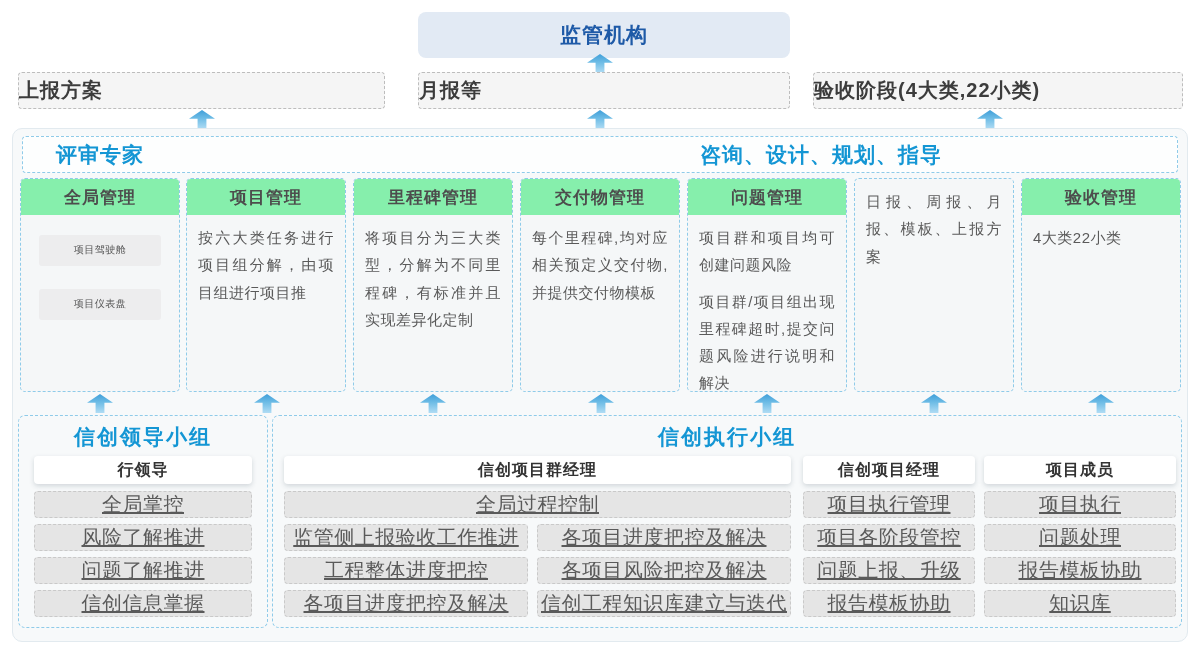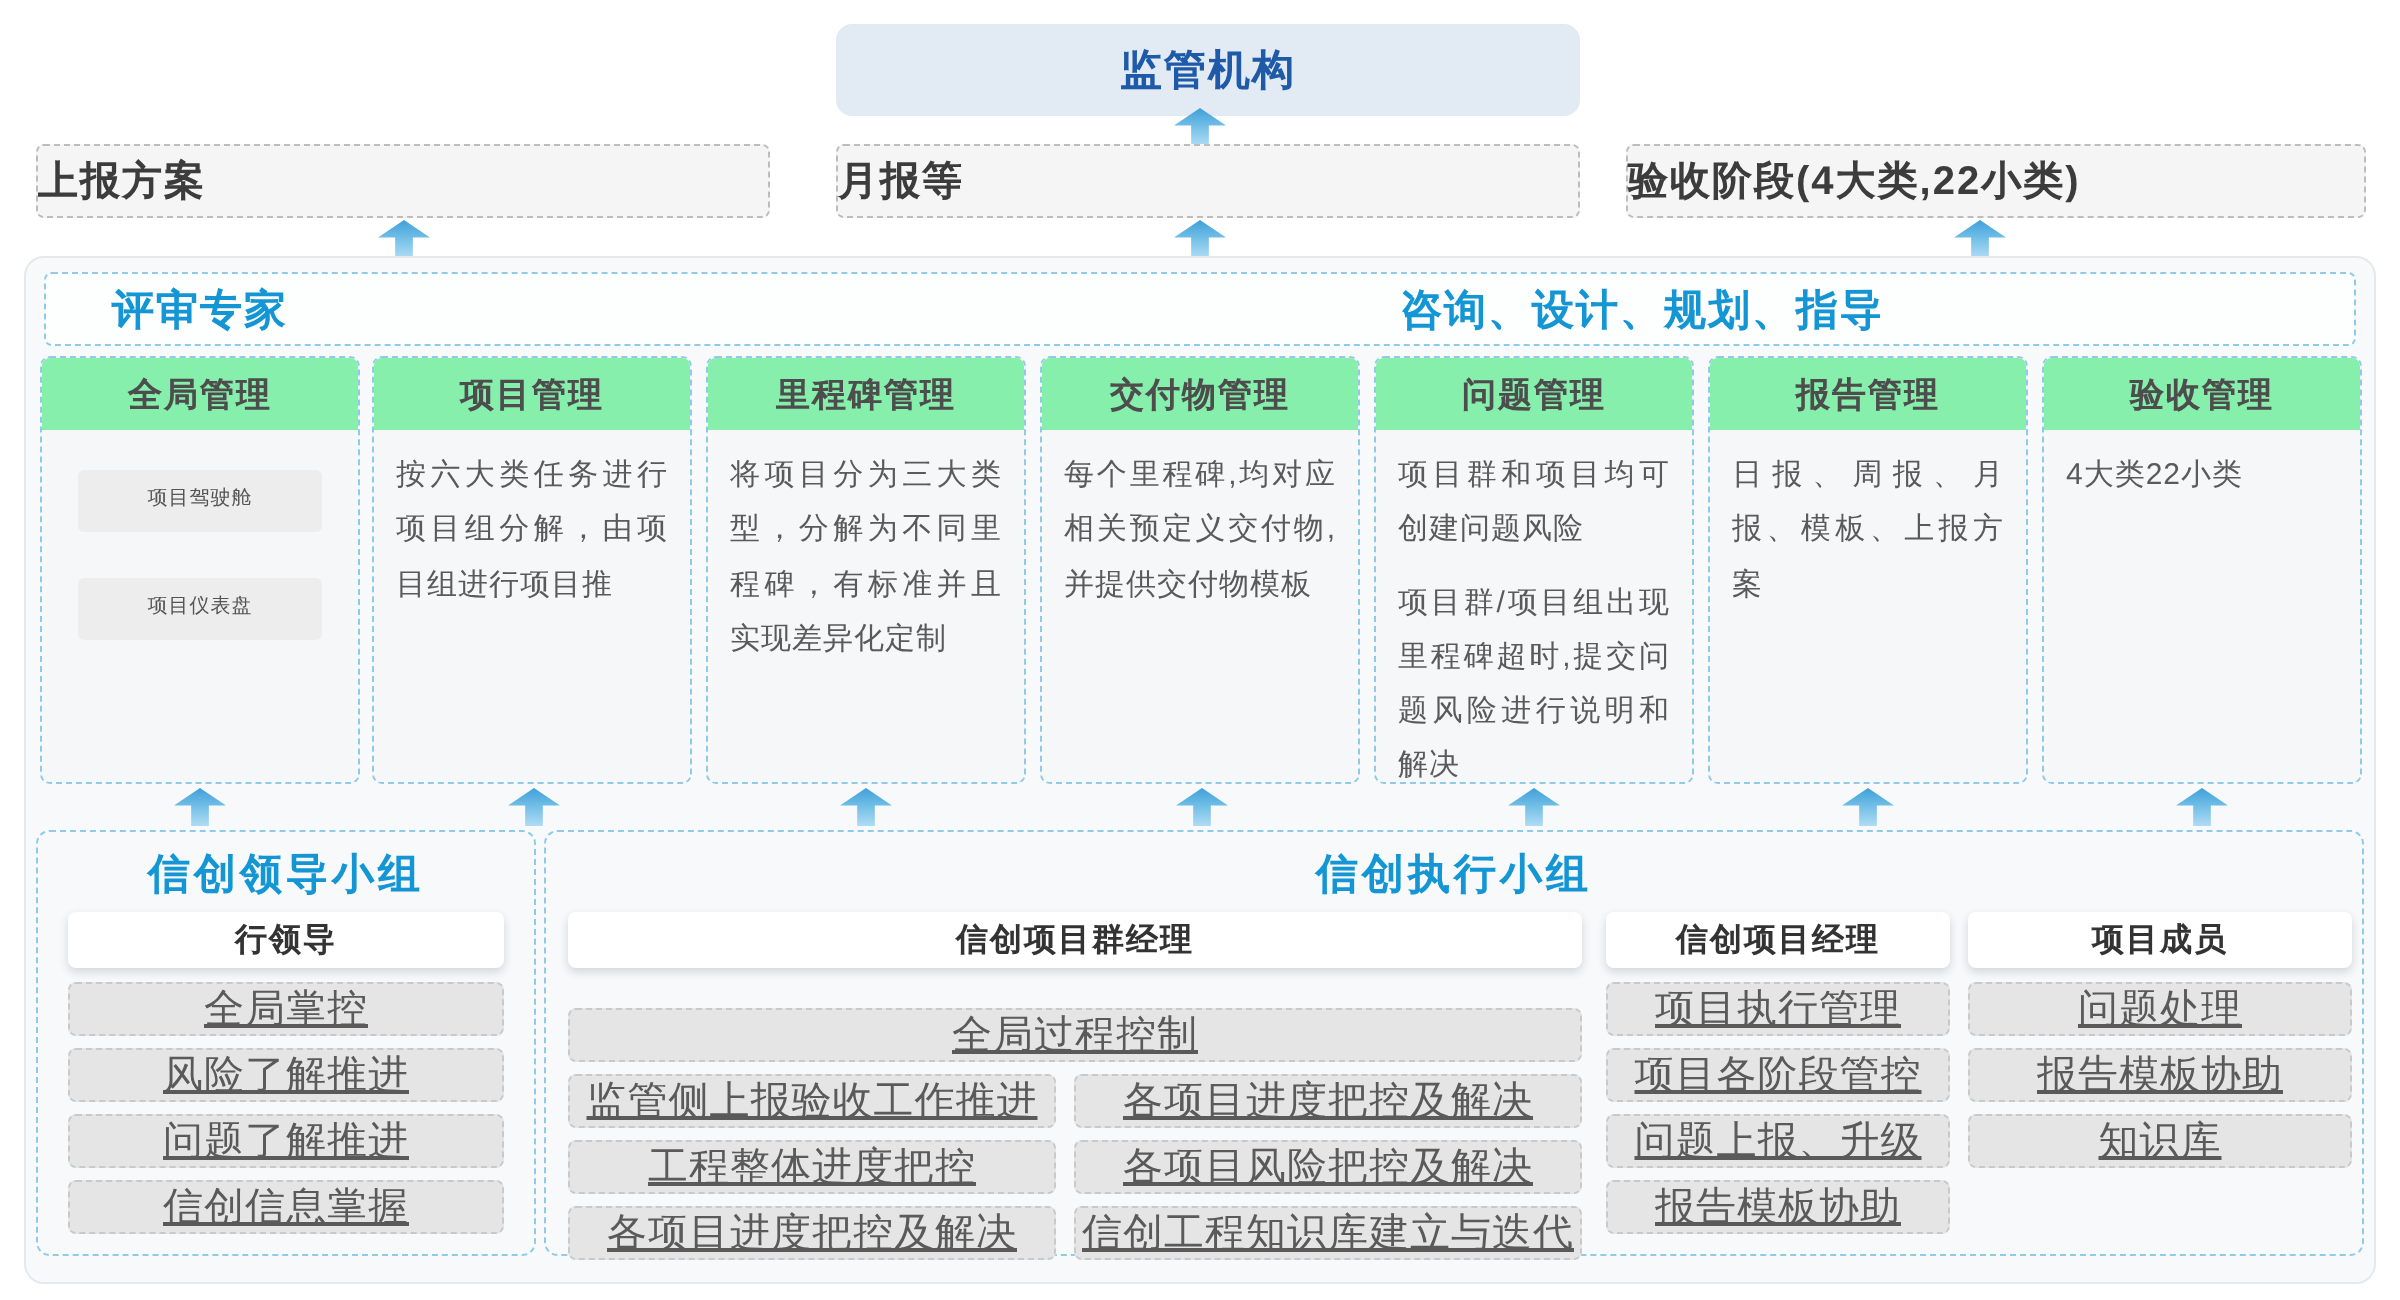--- a/index.html
+++ b/index.html
@@ -173,21 +173,20 @@
 
 <div class="abs col" style="left:687px;">
   <div class="col-h">问题管理</div>
   <div class="col-b">
     <p>项目群和项目均可创建问题风险</p>
     <p>项目群/项目组出现里程碑超时,提交问题风险进行说明和解决</p>
   </div>
 </div>
 
 <div class="abs col" style="left:854px;">
-  <div class="col-h">报告管理</div>
   <div class="col-b">
       <p>日报、周报、月报、模板、上报方案</p>
     </div>
 </div>
 
 <div class="abs col" style="left:1021px;">
   <div class="col-h">验收管理</div>
   <div class="col-b">
       <p>4大类22小类</p>
     </div>
@@ -209,37 +208,38 @@
     <div class="item">风险了解推进</div>
     <div class="item">问题了解推进</div>
     <div class="item">信创信息掌握</div>
   </div>
 </div>
 
 <div class="abs grp exec">
   <div class="grp-title">信创执行小组</div>
 
   <div class="role-pill" style="left:11px; top:40px; width:507px;">信创项目群经理</div>
-  <div class="duo-grid" style="left:11px; top:88px;">
+  <div class="duo-grid" style="left:11px; top:75px;">
     <div class="item full">全局过程控制</div>
     <div class="item">监管侧上报验收工作推进</div>
     <div class="item">各项目进度把控及解决</div>
     <div class="item">工程整体进度把控</div>
     <div class="item">各项目风险把控及解决</div>
     <div class="item">各项目进度把控及解决</div>
     <div class="item">信创工程知识库建立与迭代</div>
   </div>
 
   <div class="role-pill" style="left:530px; top:40px; width:172px;">信创项目经理</div>
   <div class="stack" style="left:530px; top:75px; width:172px;">
     <div class="item">项目执行管理</div>
     <div class="item">项目各阶段管控</div>
     <div class="item">问题上报、升级</div>
     <div class="item">报告模板协助</div>
   </div>
 
   <div class="role-pill" style="left:711px; top:40px; width:192px;">项目成员</div>
   <div class="stack" style="left:711px; top:75px; width:192px;">
+    <div class="item">项目执行</div>
     <div class="item">问题处理</div>
     <div class="item">报告模板协助</div>
     <div class="item">知识库</div>
   </div>
 </div>
 
 </body></html>

